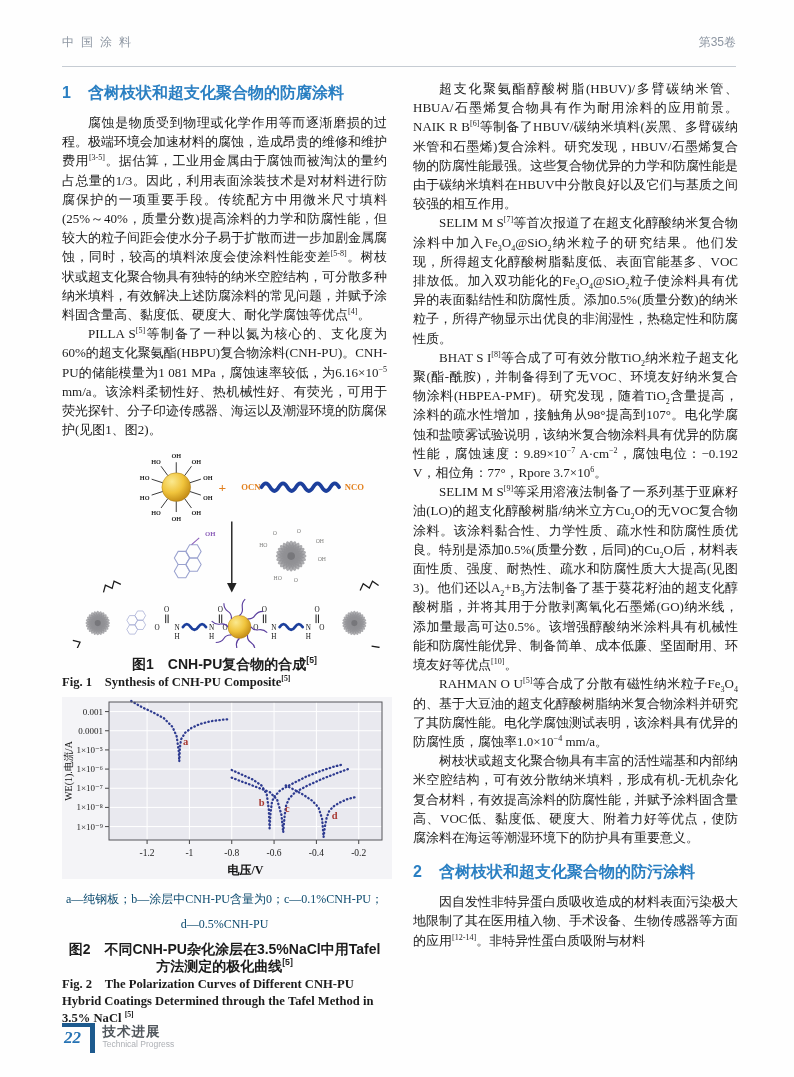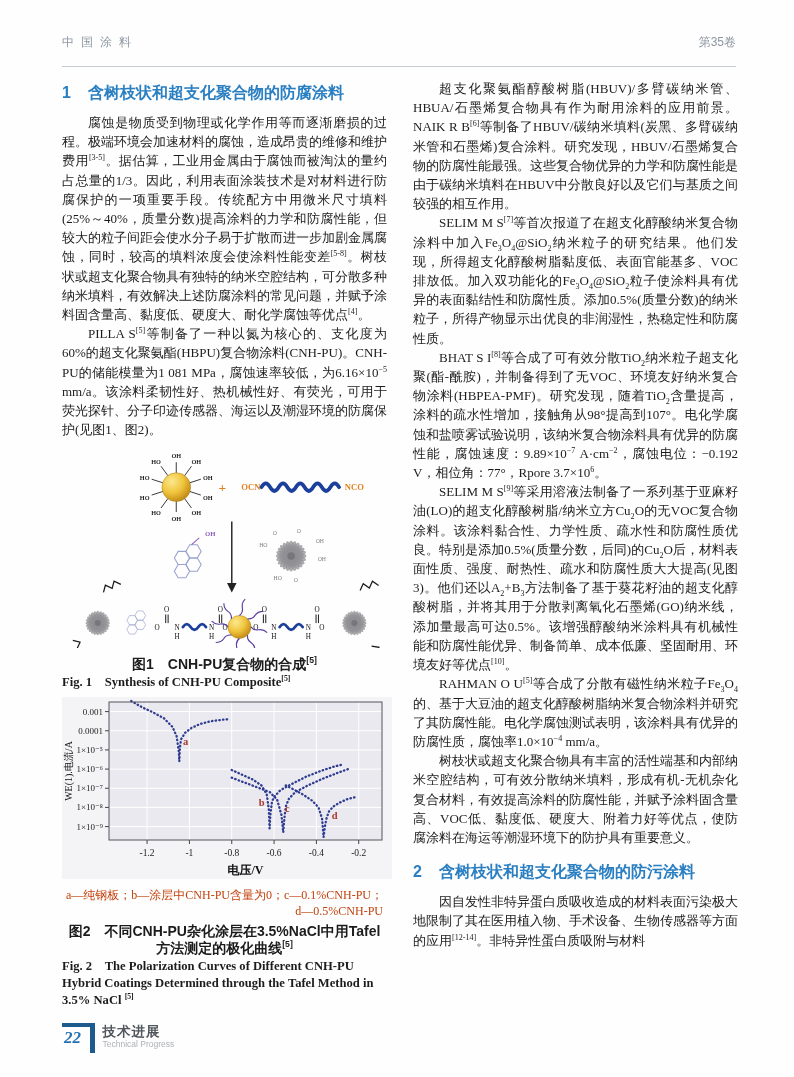--- a/index.html
+++ b/index.html
@@ -17,21 +17,21 @@
   sup{font-size:.62em;line-height:0;}
   sub{font-size:.62em;line-height:0;}
   h2.sec{font-family:"Liberation Sans","DejaVu Sans",sans-serif;font-size:16px;font-weight:bold;
          color:#2a7fc2;margin:3px 0 9px 0;line-height:22px;text-align:left;}
   h2.sec .num{margin-right:17px;}
   figure{margin:6px 0 2px 0;text-align:center;}
   .cap-cn{font-family:"Liberation Sans","DejaVu Sans",sans-serif;font-weight:bold;
           font-size:14px;line-height:17px;text-align:center;margin-top:2px;}
   .cap-en{font-family:"Liberation Serif","DejaVu Serif",serif;font-weight:bold;
           font-size:12.6px;line-height:17px;text-align:left;margin-top:1px;}
-  .fig2-legend{color:#c2410c;font-size:12px;line-height:16px;text-align:right;margin:3px 4px 4px 4px;}
+  .fig2-legend{color:#0c4a6e;font-size:12px;line-height:25px;text-align:center;margin:3px 4px 4px 4px;}
   .chart-wrap{background:#f4f4f7;display:inline-block;line-height:0;}
   
   .ftr{position:absolute;left:62px;bottom:24px;display:flex;align-items:flex-start;
        font-family:"Liberation Sans","DejaVu Sans",sans-serif;justify-content:flex-end;}
   .pgbox{border-top:4px solid #1d5a8e;padding:1px 9px 0 2px;}
   .pg{color:#2673b4;font-size:17px;font-weight:bold;font-style:italic;
       font-family:"Liberation Serif","DejaVu Serif",serif;}
   .vb{width:4.5px;height:30px;background:#1d5a8e;}
   .ftxt{margin-left:8px;padding-top:2px;}
   .ft-cn{font-weight:bold;color:#50565c;font-size:13.5px;line-height:14px;letter-spacing:1px;}

